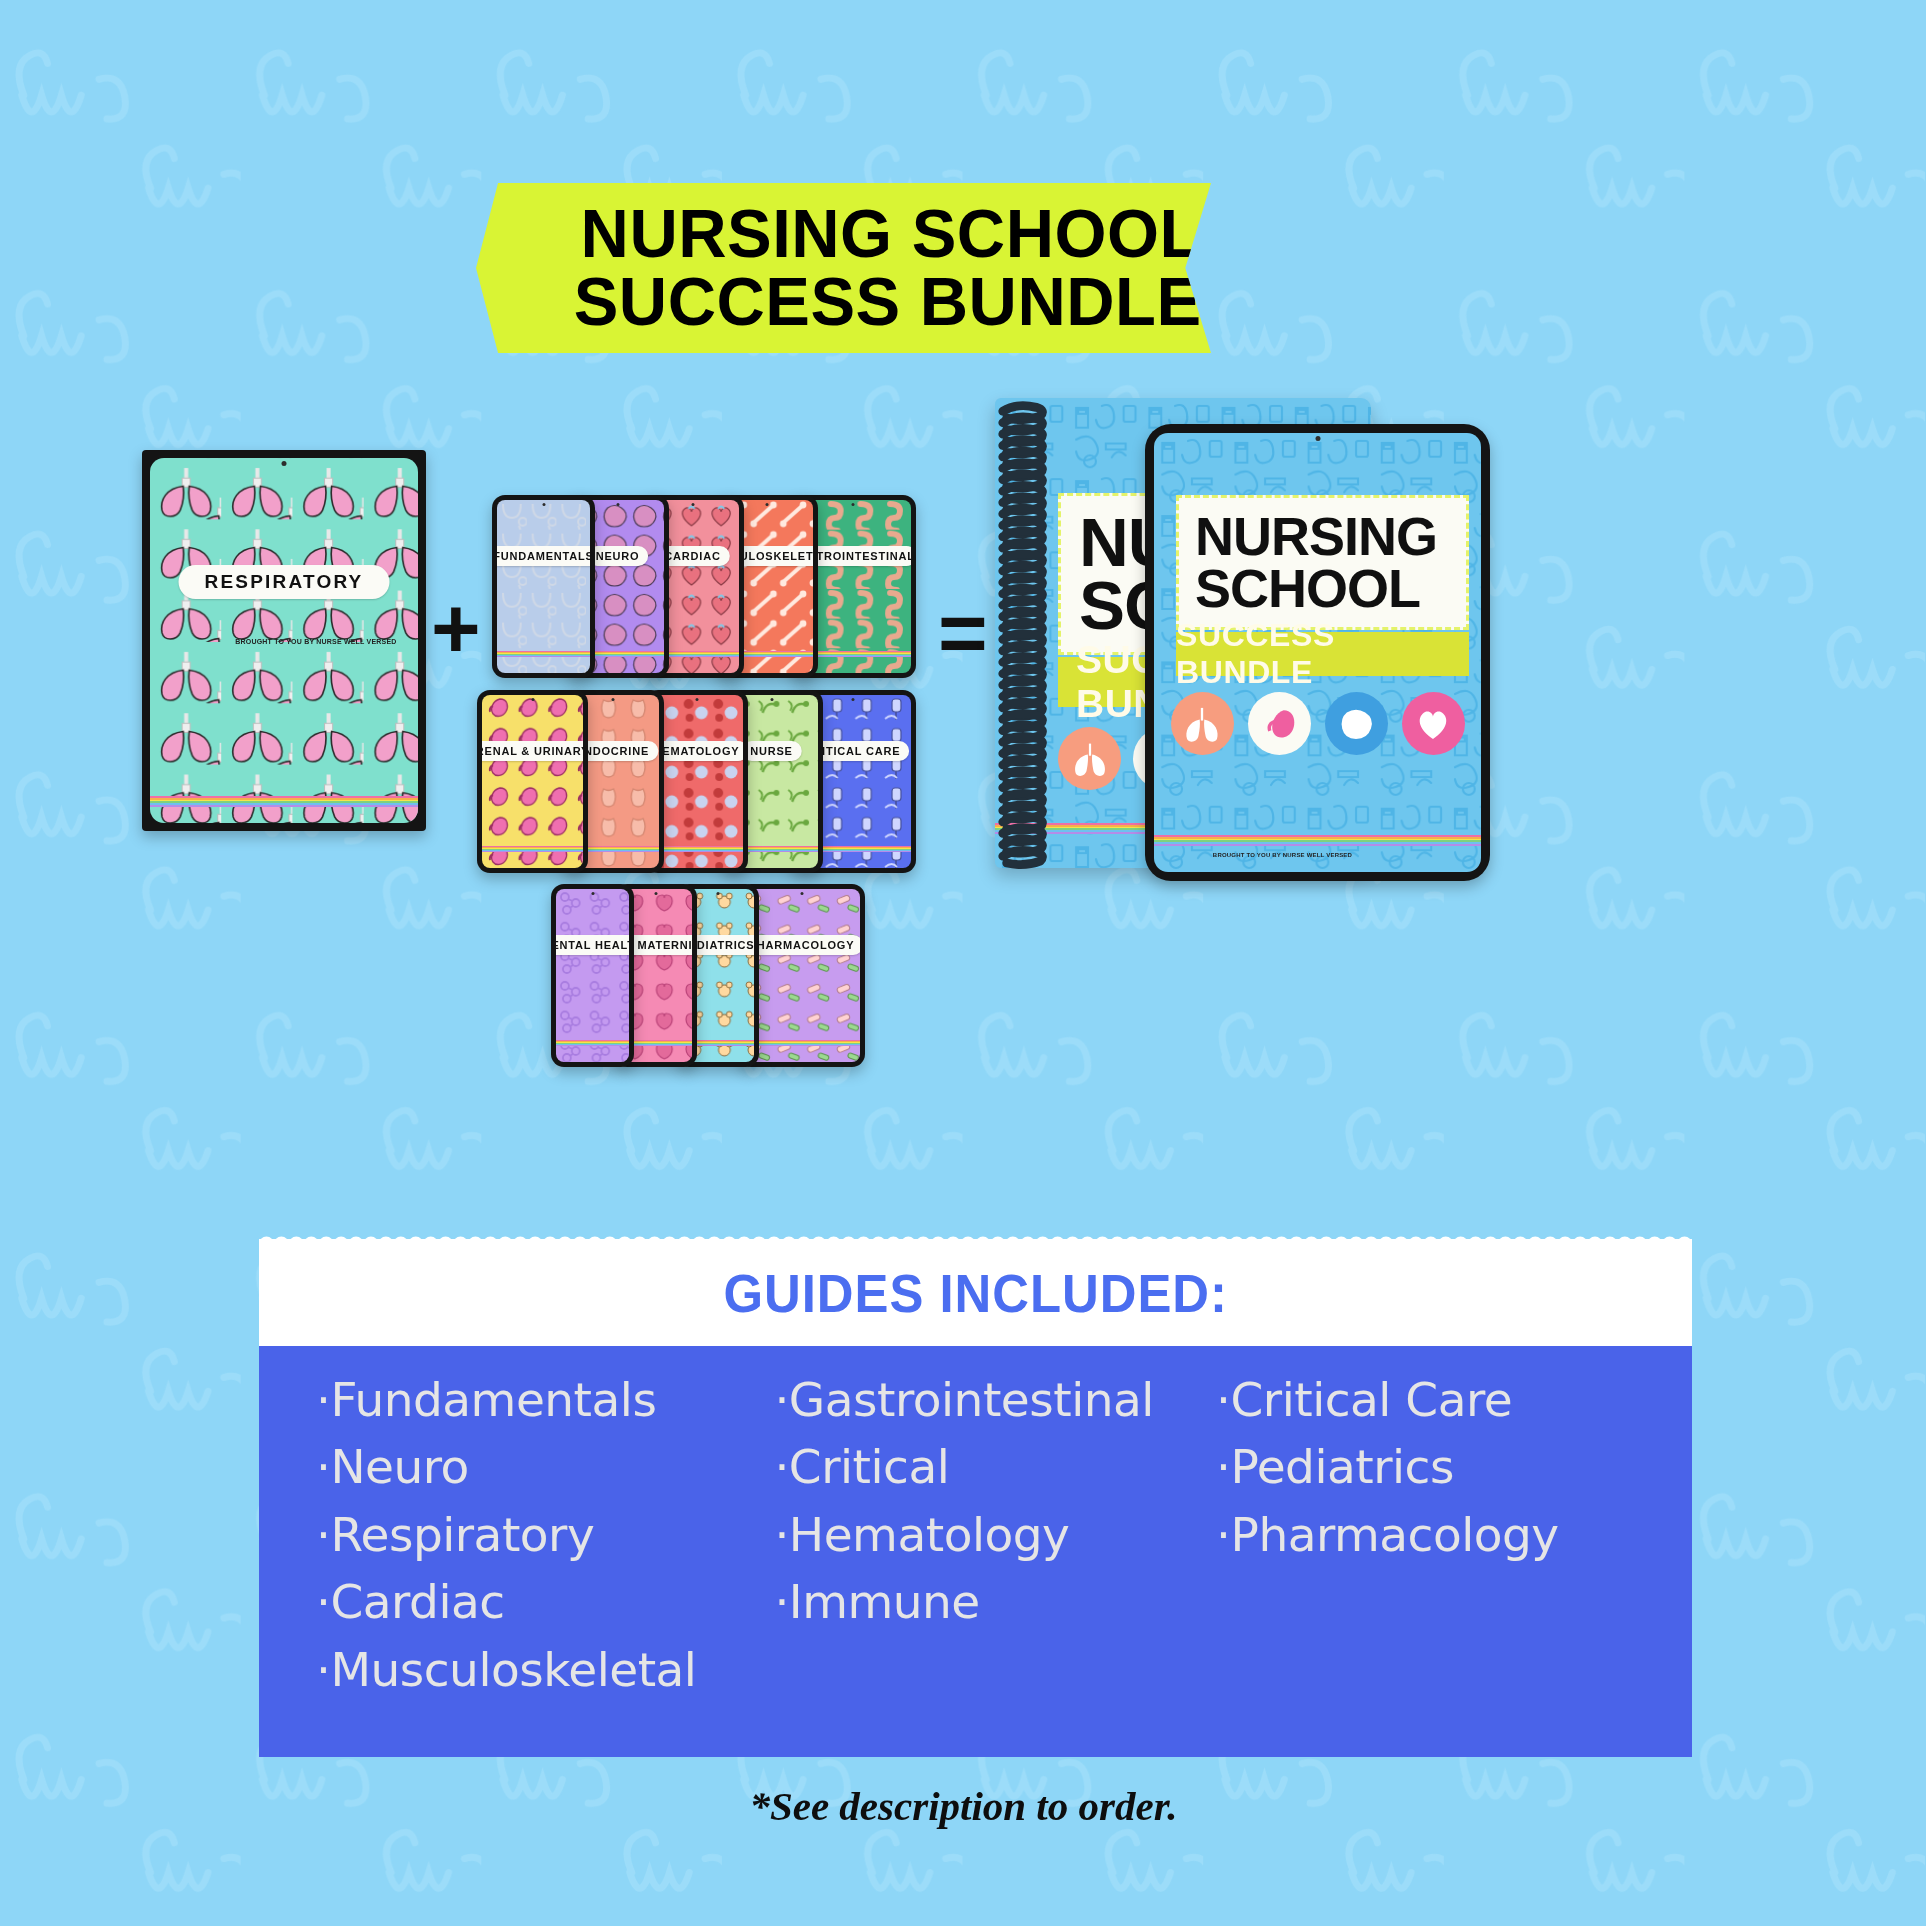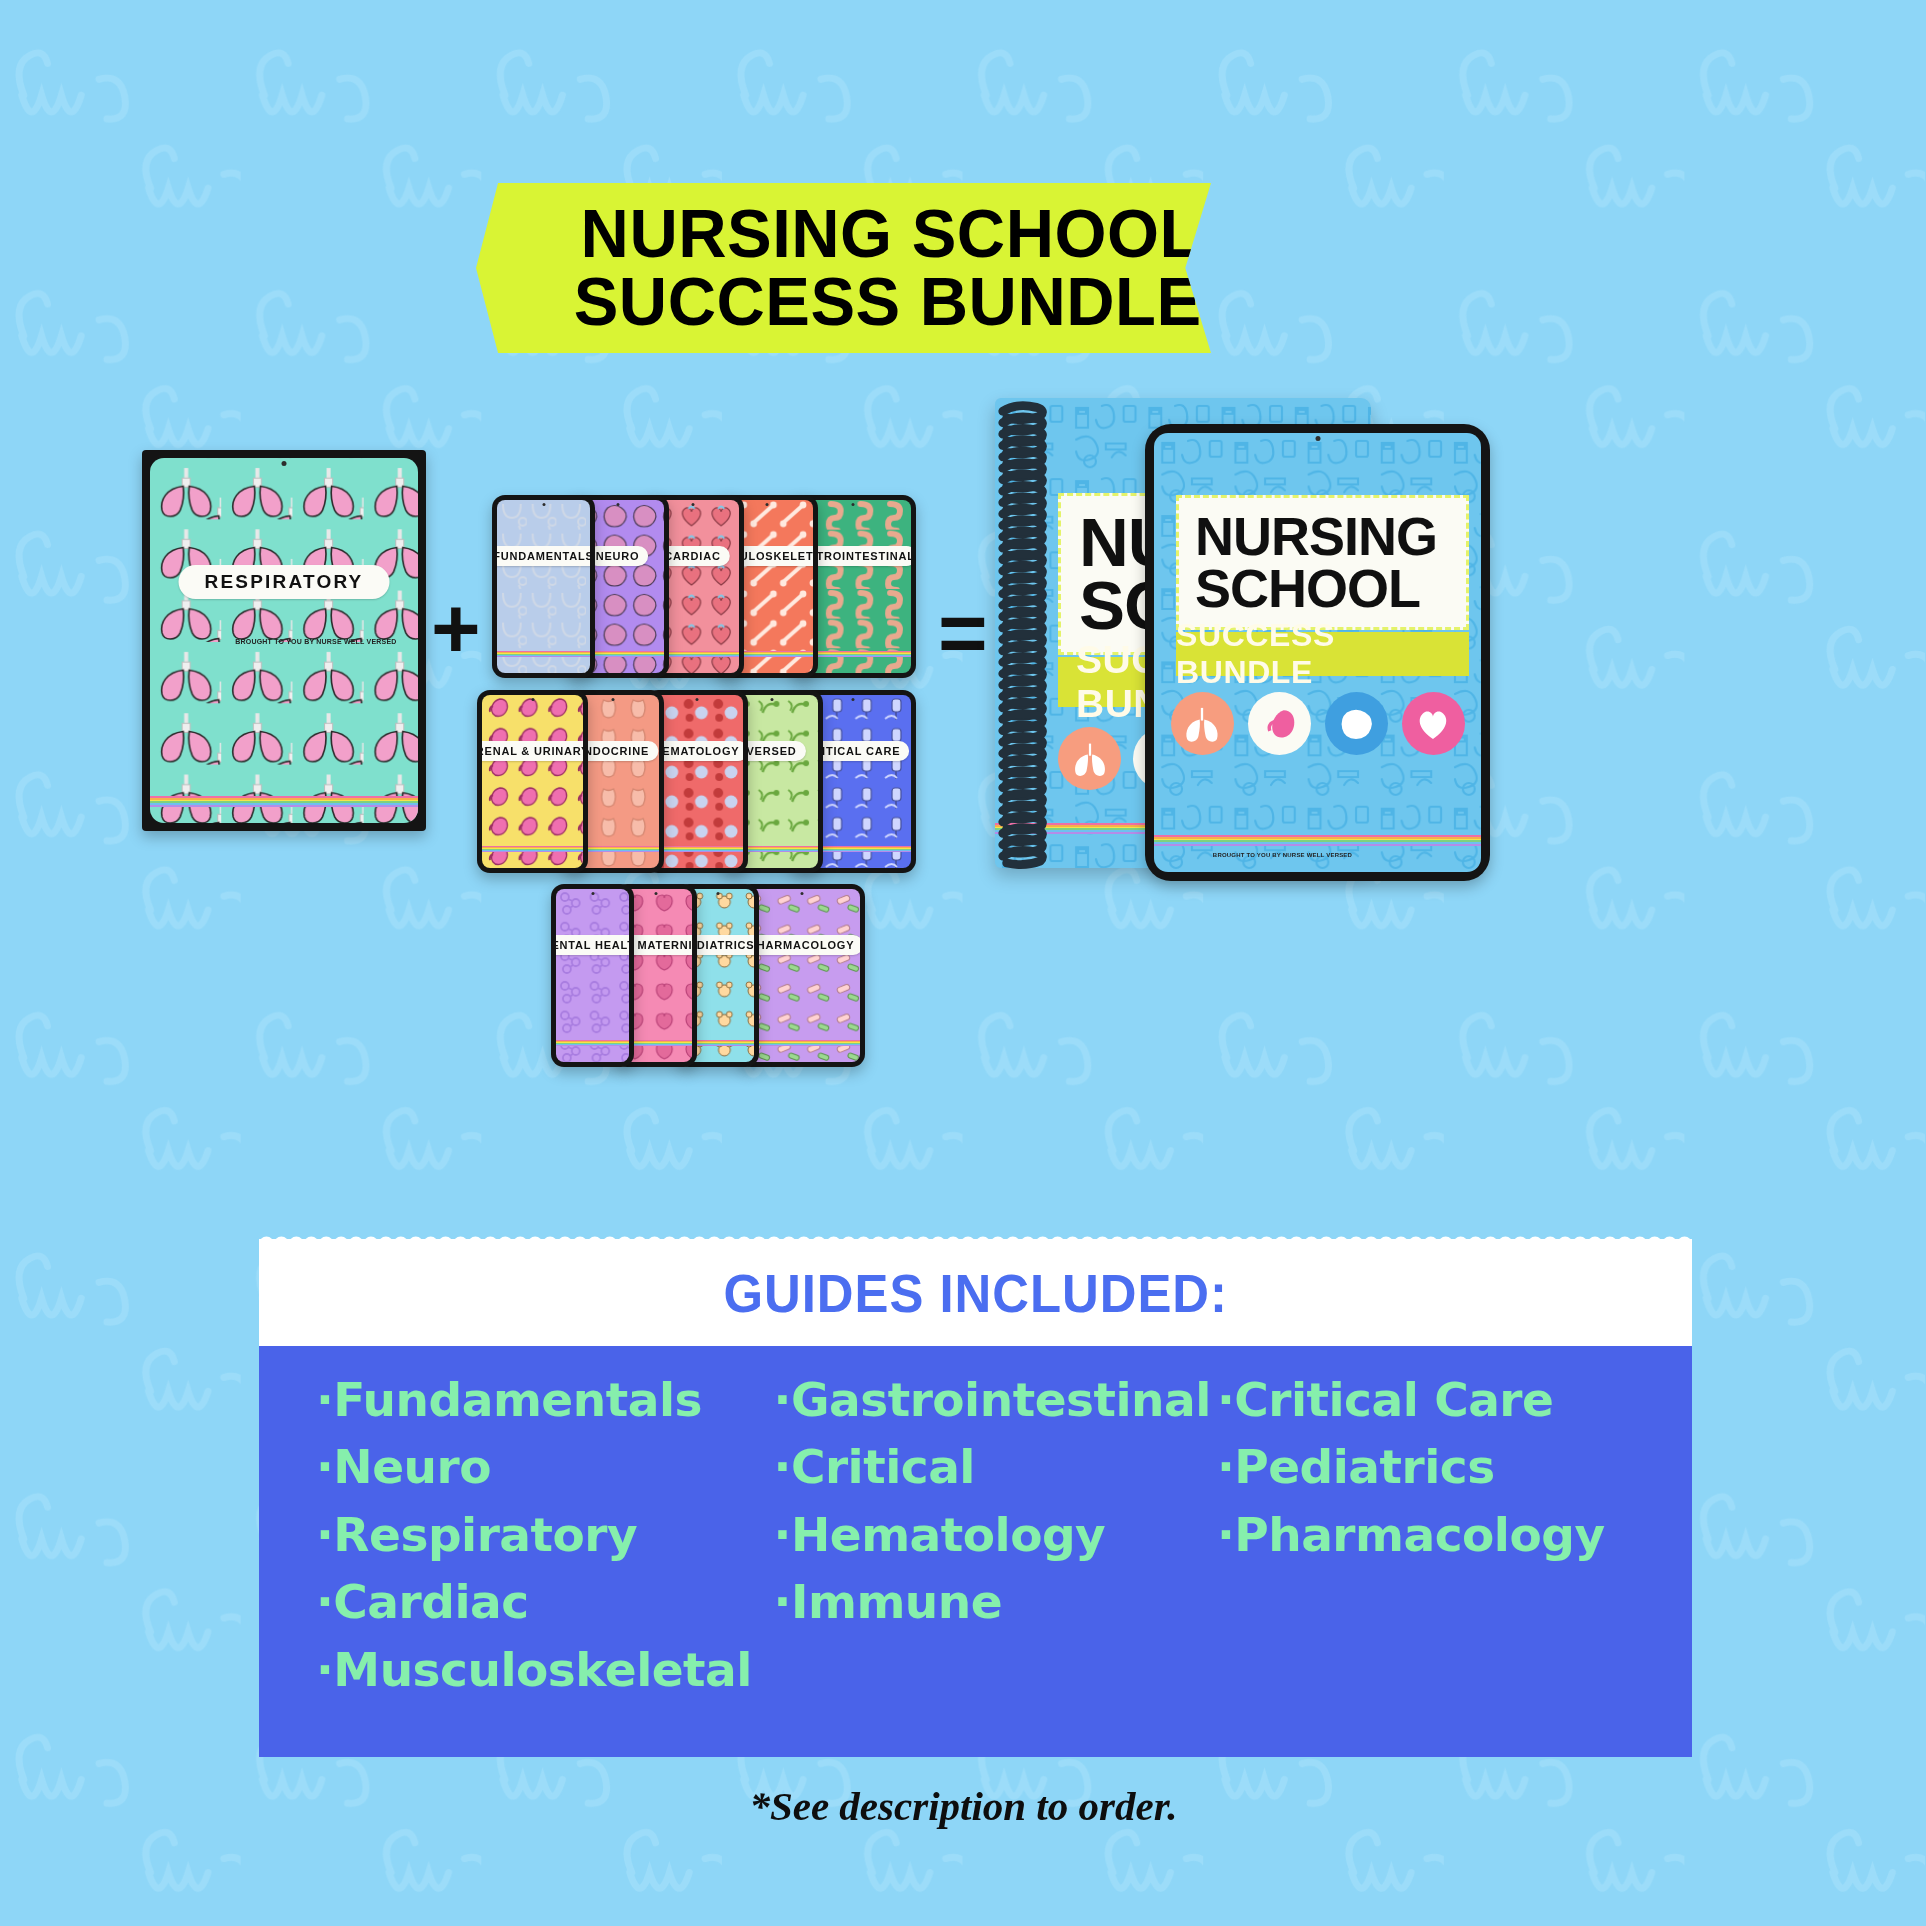--- a/index.html
+++ b/index.html
@@ -208,22 +208,22 @@
   }
   .scallop { position:absolute; left:0; width:100%; height:11px; }
   #guidesList {
     position:absolute; left:259px; top:1346px; width:1433px; height:411px;
     background:#4a63e9; display:flex; padding:22px 57px 0 57px; gap:6px;
   }
   #guidesList .col { flex:1; display:flex; flex-direction:column; gap:4px; }
   #guidesList .col.c1 { flex: 1.08 }
   #guidesList .col.c2 { flex: 1.04 }
   #guidesList .gitem {
-    color:#86efac; font-size:47px; line-height:1.35;
-    font-family:"DejaVu Sans", sans-serif; font-weight:700;
+    color:#e5e5e5; font-size:47px; line-height:1.35;
+    font-family:"DejaVu Sans", sans-serif; font-weight:400;
     letter-spacing:-0.5px; white-space:nowrap;
   }
   #footnote {
     position:absolute; left:0; top:1782px; width:100%; text-align:center;
     font-family:"Liberation Serif", serif; font-style:italic; font-weight:700;
     font-size:41px; color:#0e0e0e;
   }
 </style>
 </head>
 <body>
@@ -487,21 +487,21 @@
         <svg style="position:absolute;inset:0;width:100%;height:100%" viewBox="0 0 94 175" width="93" height="173">
           <defs>
               <pattern id="mp8" width="30" height="30" patternUnits="userSpaceOnUse">
                 <path d="M8 18 q4 -12 14 -8" stroke="#6aa83f" stroke-width="2.4" fill="none"></path>
                 <circle cx="22" cy="9" r="3" fill="#6aa83f"></circle>
                 <path d="M4 6 q6 4 2 10" stroke="#6aa83f" stroke-width="2" fill="none"></path>
               </pattern>
             </defs>
           <rect width="100%" height="100%" fill="url(#mp8)"></rect>
         </svg>
-        <div class="pill" style="top:46px">VERSED</div>
+        <div class="pill" style="top:46px">NURSE</div>
         <div class="stripe">
           <i style="background:#ef6fa5"></i>
             <i style="background:#f6b04a"></i>
           <i style="background:#f6e44a"></i>
             <i style="background:#7fd17f"></i>
           <i style="background:#6fc0ef"></i>
             <i style="background:#b58ce8"></i>
         </div>
       </div>
       </div>

